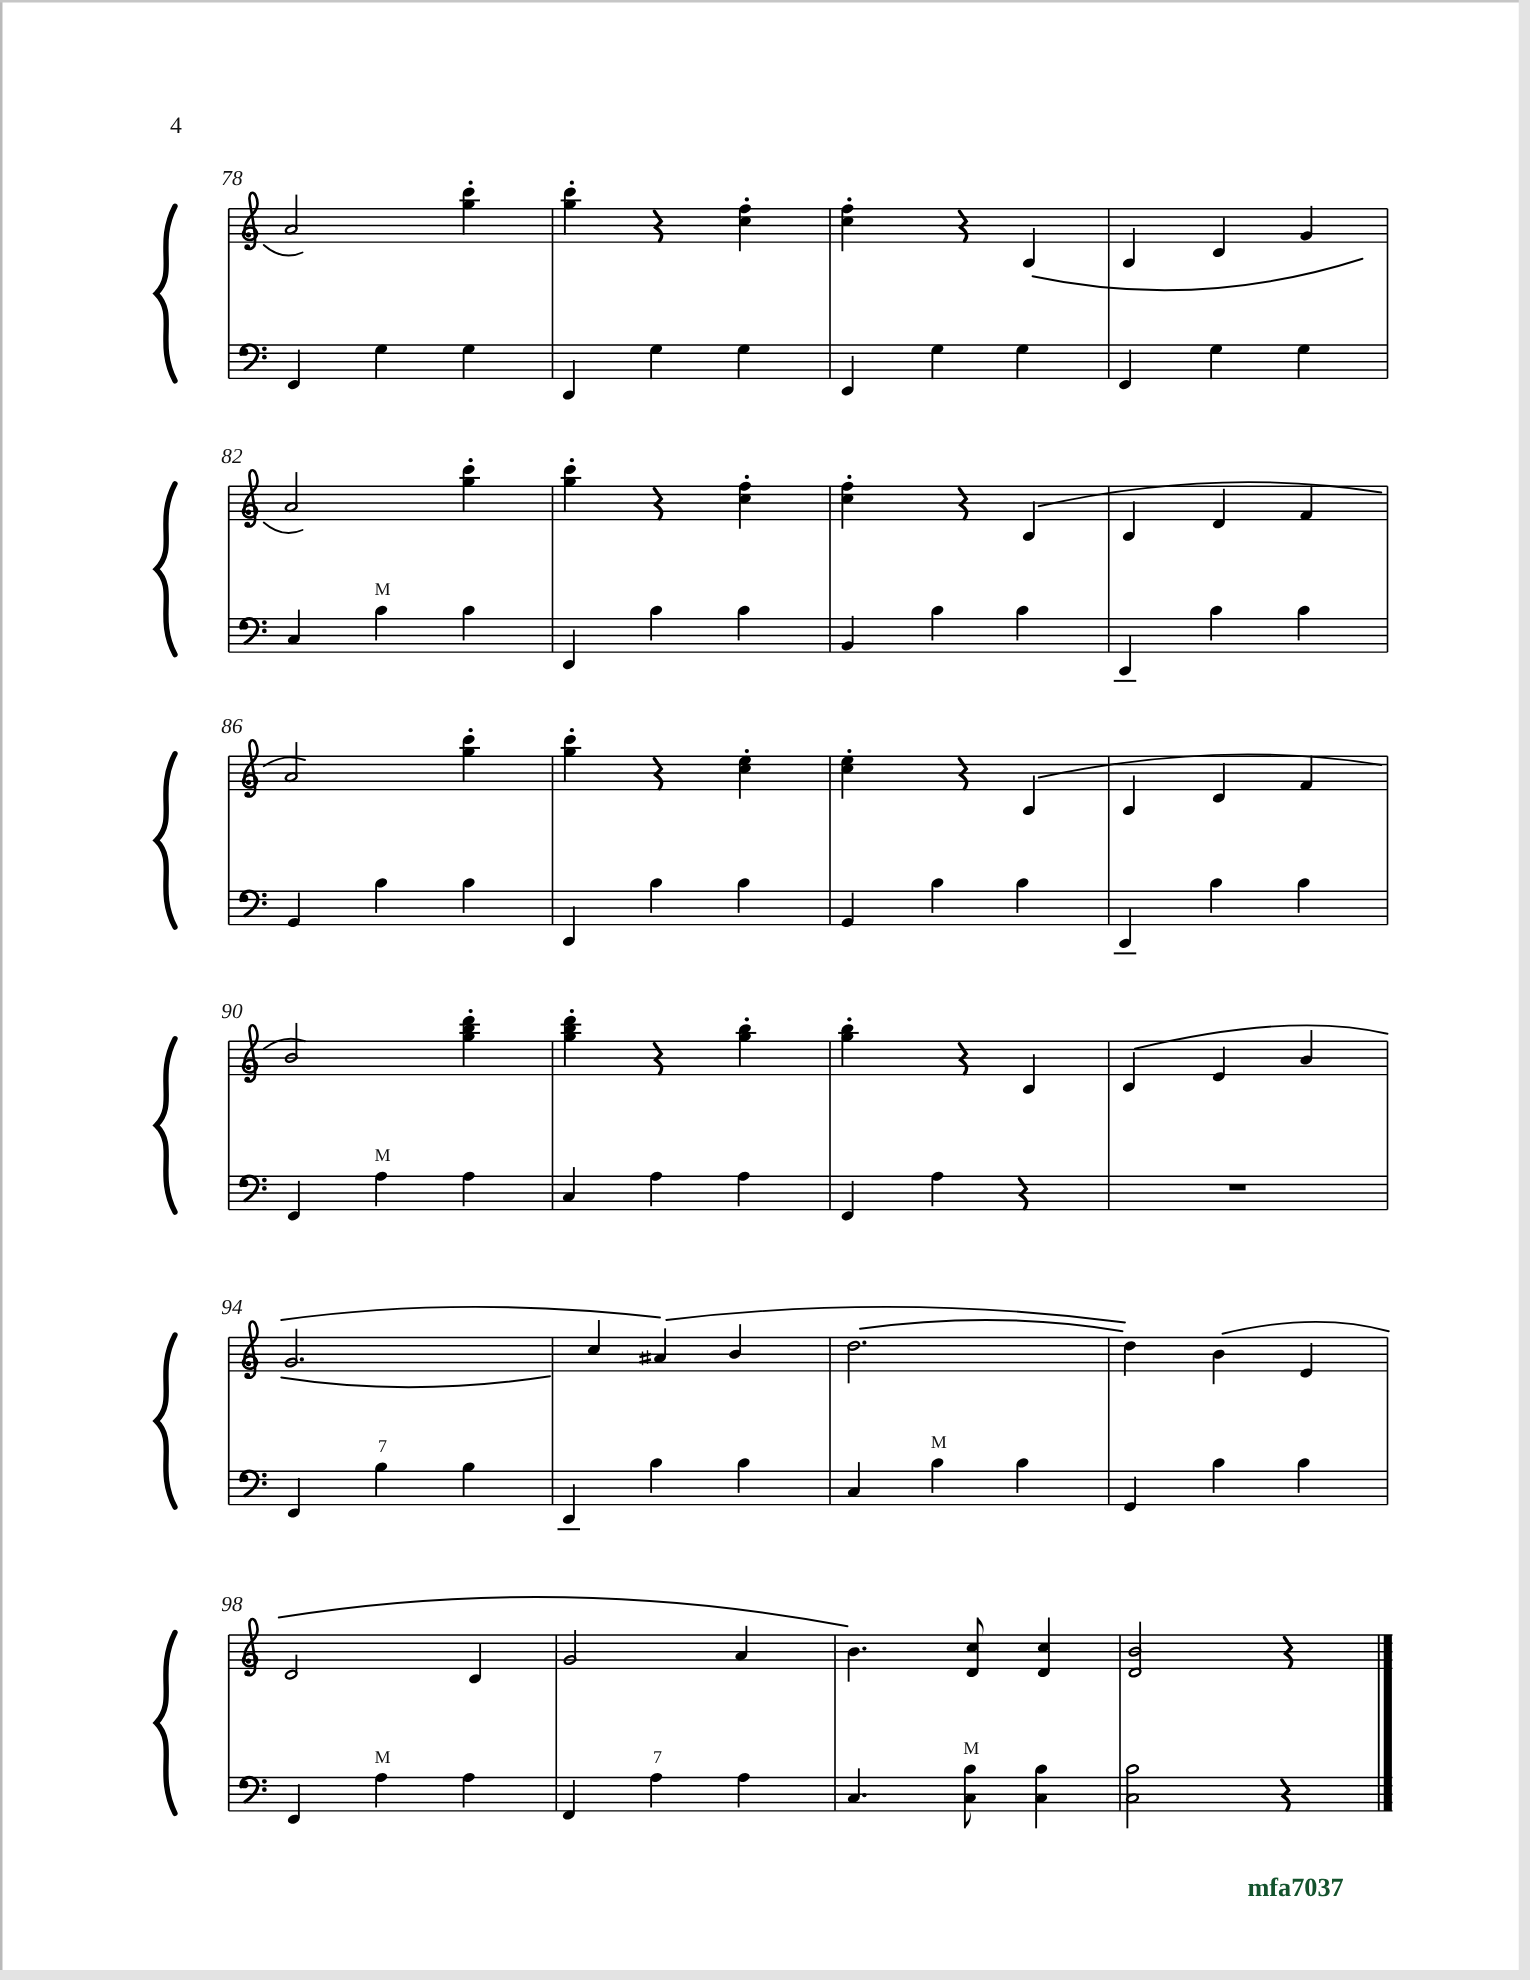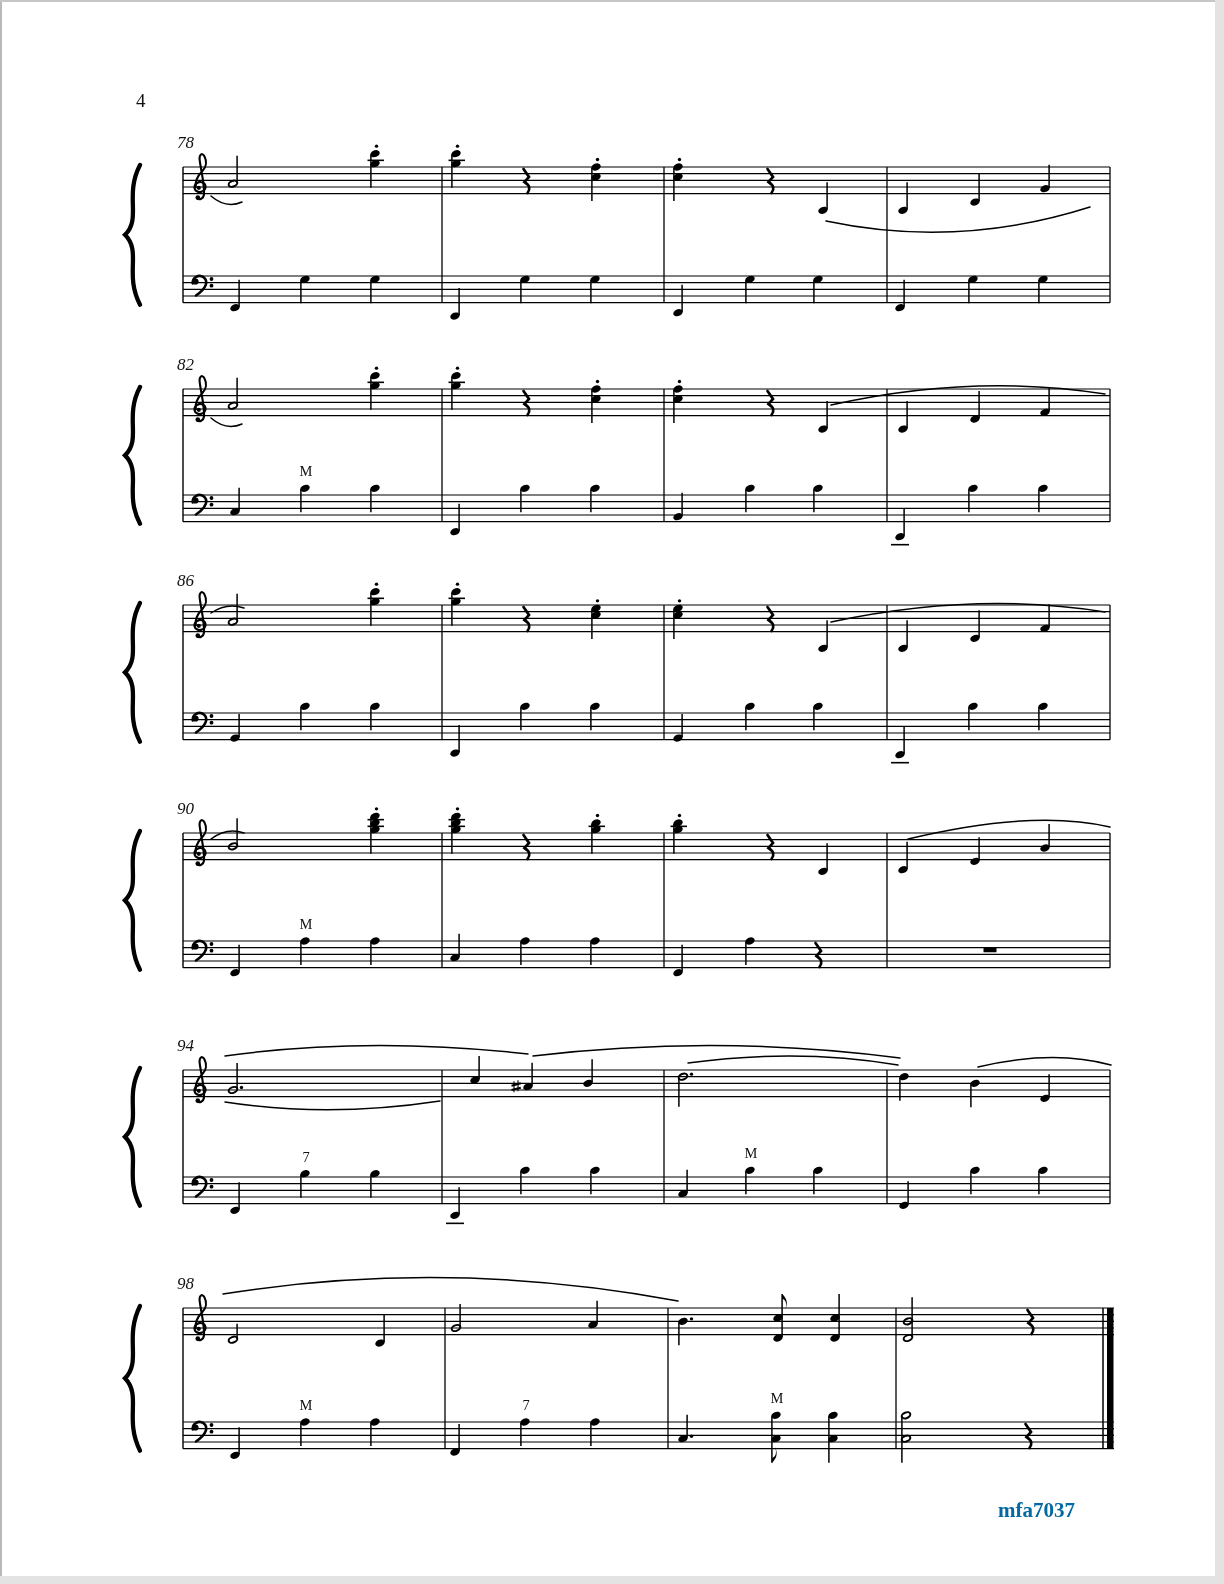--- a/index.html
+++ b/index.html
@@ -1,19 +1,19 @@
 <!DOCTYPE html>
 <html><head>
 <meta charset="utf-8">
 <style>
   html,body{margin:0;padding:0;background:#ffffff;}
   .page{position:relative;width:1224px;height:1584px;background:#ffffff;overflow:hidden;
         font-family:"Liberation Serif","DejaVu Serif",serif;}
   .pagenum{position:absolute;left:136px;top:90px;font-size:19px;color:#111;}
-  .footer{position:absolute;left:998px;top:1498px;font-size:21px;font-weight:bold;color:#0369a1;}
+  .footer{position:absolute;left:998px;top:1498px;font-size:21px;font-weight:bold;color:#14532d;}
   .edge-l{position:absolute;left:0;top:0;width:2px;height:1584px;background:#b9b9b9;}
   .edge-t{position:absolute;left:0;top:0;width:1224px;height:2px;background:#c6c6c6;}
   .edge-r{position:absolute;right:0;top:0;width:9px;height:1584px;background:#e3e3e3;}
   .edge-b{position:absolute;left:0;bottom:0;width:1224px;height:8px;background:#e3e3e3;}
   #score-holder{position:absolute;left:0;top:0;width:1224px;height:1584px;padding-left:28px;}
   svg text.mn{font-family:"Liberation Serif","DejaVu Serif",serif;font-style:italic;font-size:17px;fill:#111;}
   svg text.mk{font-family:"Liberation Serif","DejaVu Serif",serif;font-size:14.5px;fill:#111;text-anchor:middle;}
 </style>
 </head>
 <body>

